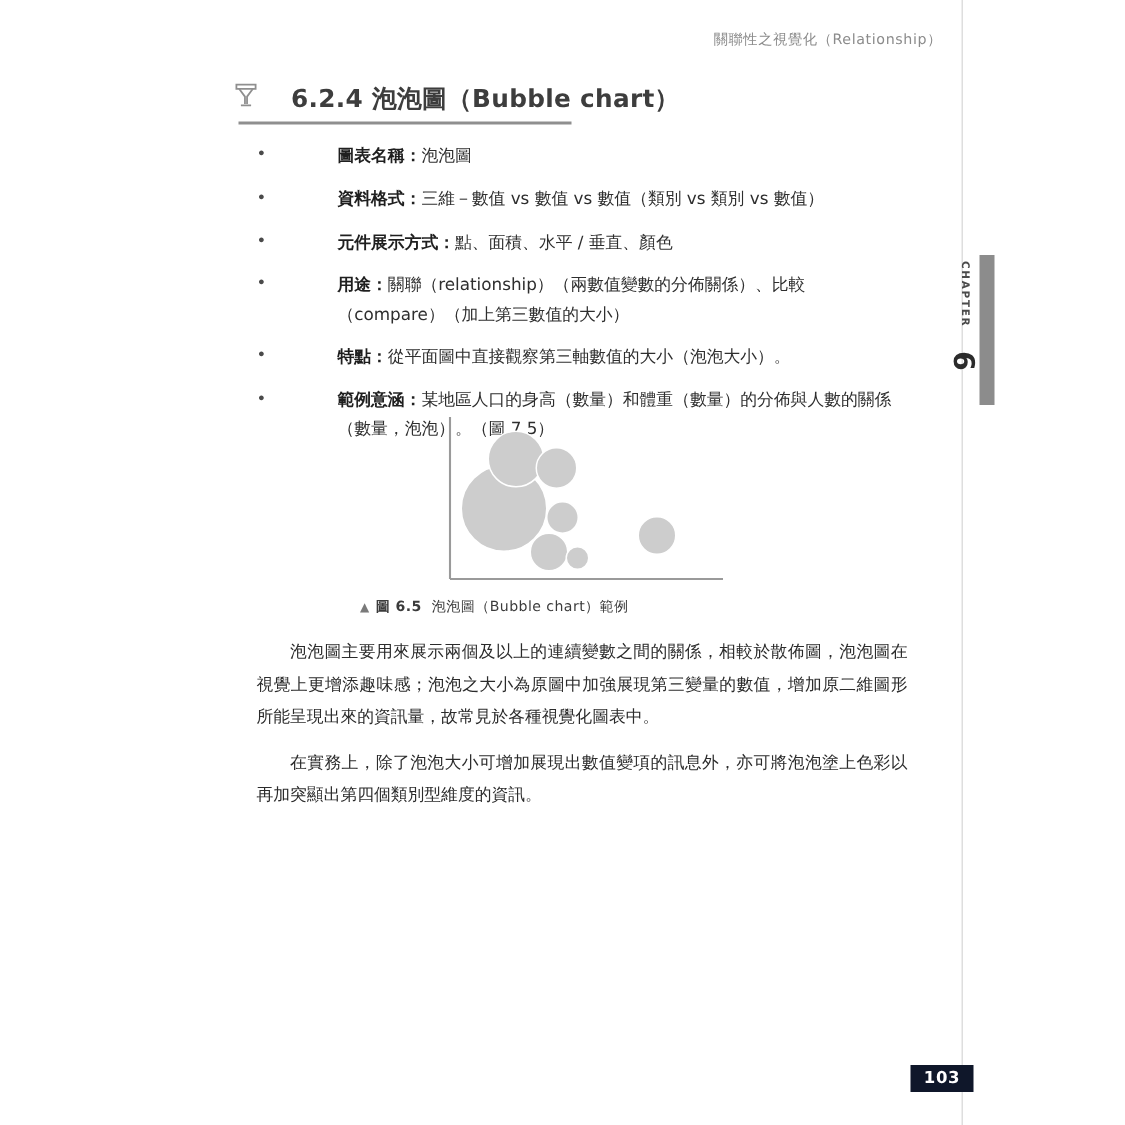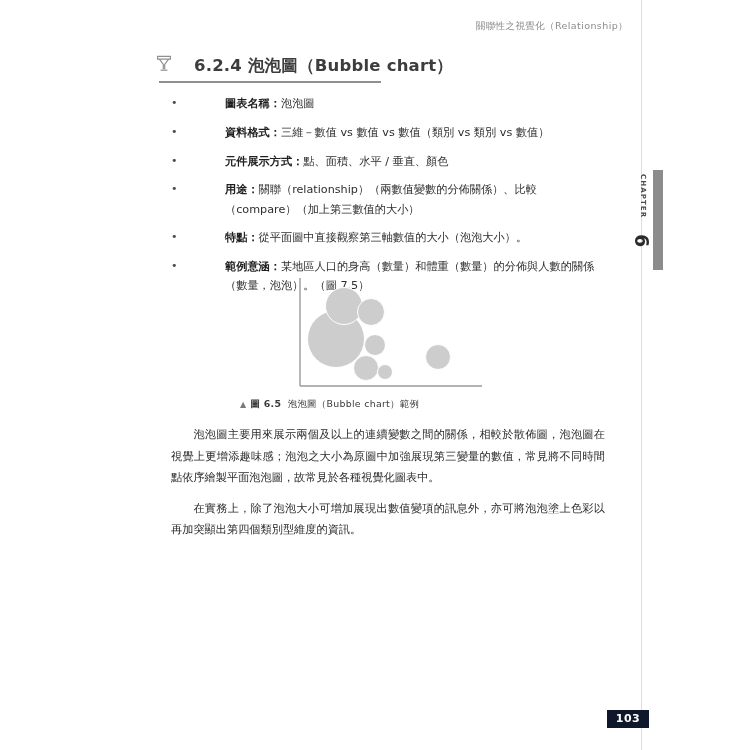--- a/index.html
+++ b/index.html
@@ -274,19 +274,19 @@
         <div class="bubble" style="left: 81px; top: 88px; width: 16px; height: 16px; background: rgb(205, 205, 205); border-color: rgb(255, 255, 255); z-index: 92;"></div>
         <div class="bubble" style="left: 129px; top: 68px; width: 26px; height: 26px; background: rgb(205, 205, 205); border-color: rgb(255, 255, 255); z-index: 87;"></div>
       </div>
   </div>
 
   <div class="fig-caption">
     <span class="cap-mark">▲</span><span class="cap-num">圖 6.5</span>&nbsp;&nbsp;<span>泡泡圖（Bubble chart）範例</span>
   </div>
 
   <div class="body-copy">
-    <p class="para">泡泡圖主要用來展示兩個及以上的連續變數之間的關係，相較於散佈圖，泡泡圖在視覺上更增添趣味感；泡泡之大小為原圖中加強展現第三變量的數值，常見將不同時間點依序繪製平面泡泡圖，故常見於各種視覺化圖表中。</p>
+    <p class="para">泡泡圖主要用來展示兩個及以上的連續變數之間的關係，相較於散佈圖，泡泡圖在視覺上更增添趣味感；泡泡之大小為原圖中加強展現第三變量的數值，增加原二維圖形所能呈現出來的資訊量，故常見於各種視覺化圖表中。</p>
     <p class="para">在實務上，除了泡泡大小可增加展現出數值變項的訊息外，亦可將泡泡塗上色彩以再加突顯出第四個類別型維度的資訊。</p>
   </div>
 
   <div class="page-number">103</div>
 
 </div>
 
 </body></html>

